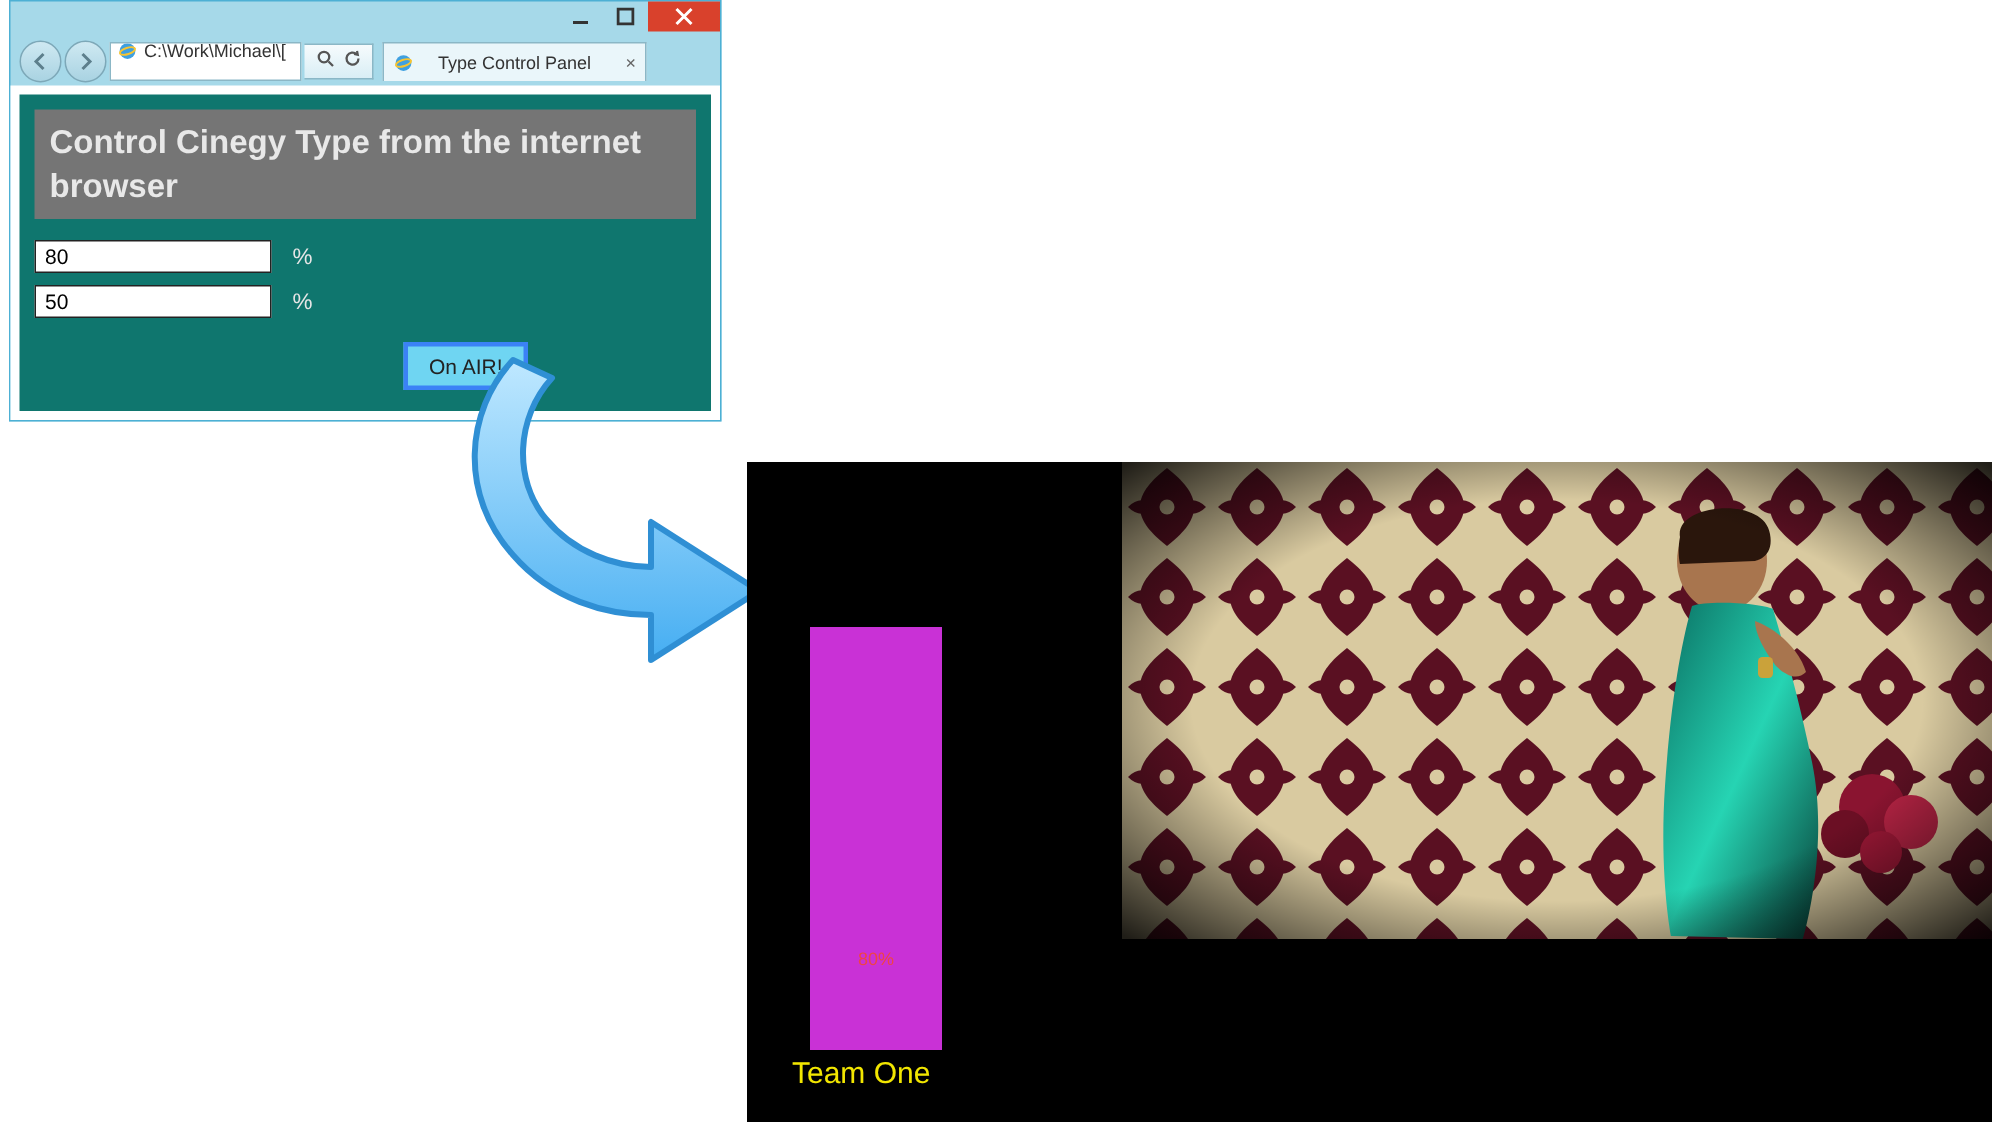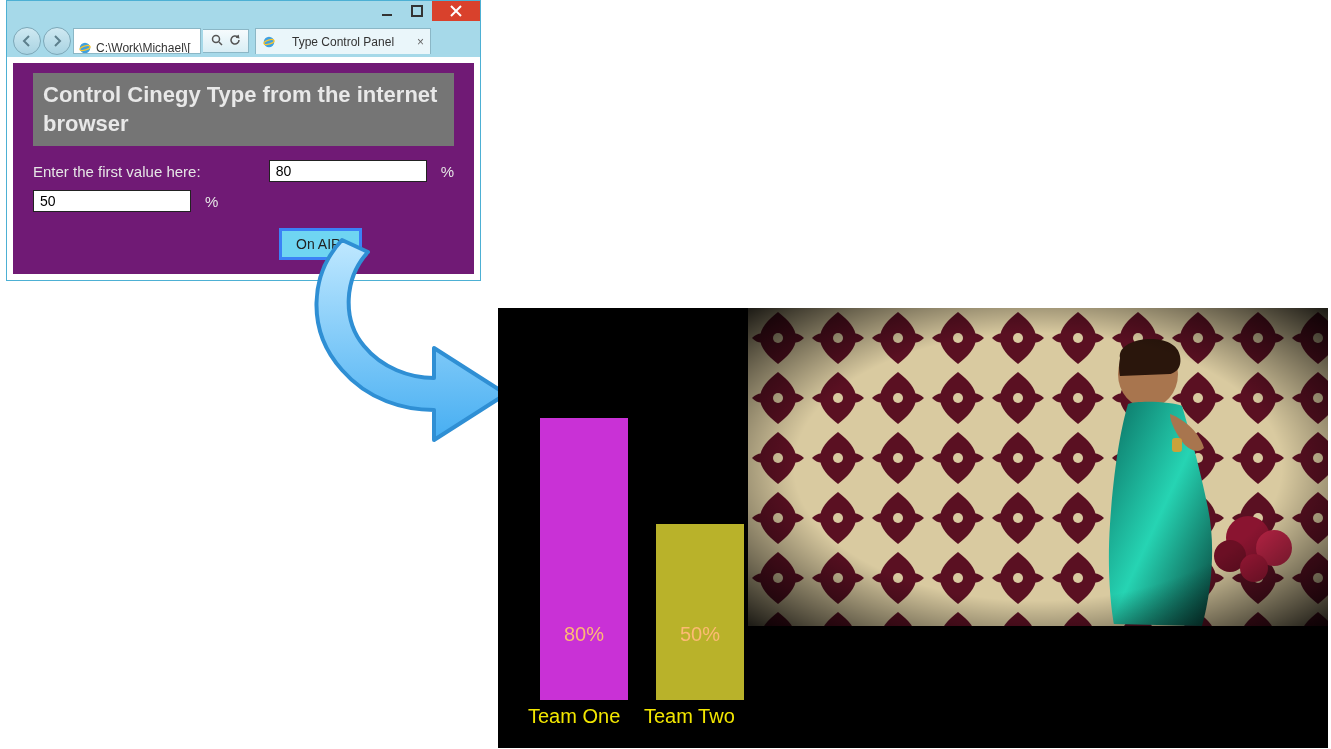--- a/index.html
+++ b/index.html
@@ -60,21 +60,21 @@
     display:flex;align-items:center;justify-content:center;
     color:#5d7f8c;
     font-size:14px;
   }
   .url-box {
     flex: 0 0 128px;
     height: 24px;
     background: #fff;
     border: 1px solid #8bb7c6;
     display: flex;
-    align-items: flex-start;
+    align-items: flex-end;
     padding: 12px 4px;
     font-size: 12px;
     color:#333;
     gap:4px;
     overflow:hidden;
     white-space:nowrap;
   }
   .ie-ico {
     width:14px;height:14px;display:inline-block;
   }
@@ -99,22 +99,22 @@
     font-size:12px;
     color:#333;
   }
   .tab .close-x { margin-left:auto; font-size:12px; color:#666; }
 
   .page-area {
     background:#fff;
     padding:6px;
   }
   .panel {
-    background:#701a75;
-    padding:10px 20px 14px;
+    background:#0f766e;
+    padding:10px 10px 14px;
   }
   .panel-heading {
     background:#757575;
     color:#e8e8e8;
     font-weight:700;
     font-size:22px;
     line-height:1.3;
     padding:8px 10px;
     margin-bottom:14px;
   }
@@ -179,21 +179,21 @@
     bottom:48px;
     width:88px;
   }
   .bar .rect { width:100%; }
   .bar1 { left:24px; }
   .bar1 .rect { height:282px; background:#c931d6; }
   .bar2 { left:140px; }
   .bar2 .rect { height:176px; background:#b9b22a; }
   .bar .val {
     position:absolute; bottom:54px; width:100%;
-    text-align:center; color:#fdba74; font-size:20px;
+    text-align:center; color:#ef4444; font-size:12px;
   }
   .bar .cat {
     position:absolute; bottom:-28px; left:-12px; right:-12px;
     color:#f2e600; font-size:20px;
     white-space:nowrap;
   }
 </style>
 </head>
 <body>
 
@@ -261,21 +261,20 @@
       <span>Type Control Panel</span>
       <span class="close-x">×</span>
     </div>
   </div>
 
   <div class="page-area">
     <div class="panel">
       <div class="panel-heading">Control Cinegy Type from the internet browser</div>
 
       <div class="form-row">
-        <span class="lbl">Enter the first value here:</span>
         <input type="text" value="80" style="">
         <span class="pct">%</span>
       </div>
 
       <div class="form-row">
         <input type="text" value="50" style="">
         <span class="pct">%</span>
       </div>
 
       <div class="btn-onair">On AIR!</div>
@@ -345,19 +344,14 @@
       <rect width="580" height="318" fill="url(#vign)"></rect>
     </svg>
   </div>
 
   <div class="chart-area">
     <div class="bar bar1">
       <div class="rect"></div>
       <div class="val">80%</div>
       <div class="cat">Team One</div>
     </div>
-    <div class="bar bar2">
-      <div class="rect"></div>
-      <div class="val">50%</div>
-      <div class="cat">Team Two</div>
-    </div>
   </div>
 </div>
 
 </body></html>

